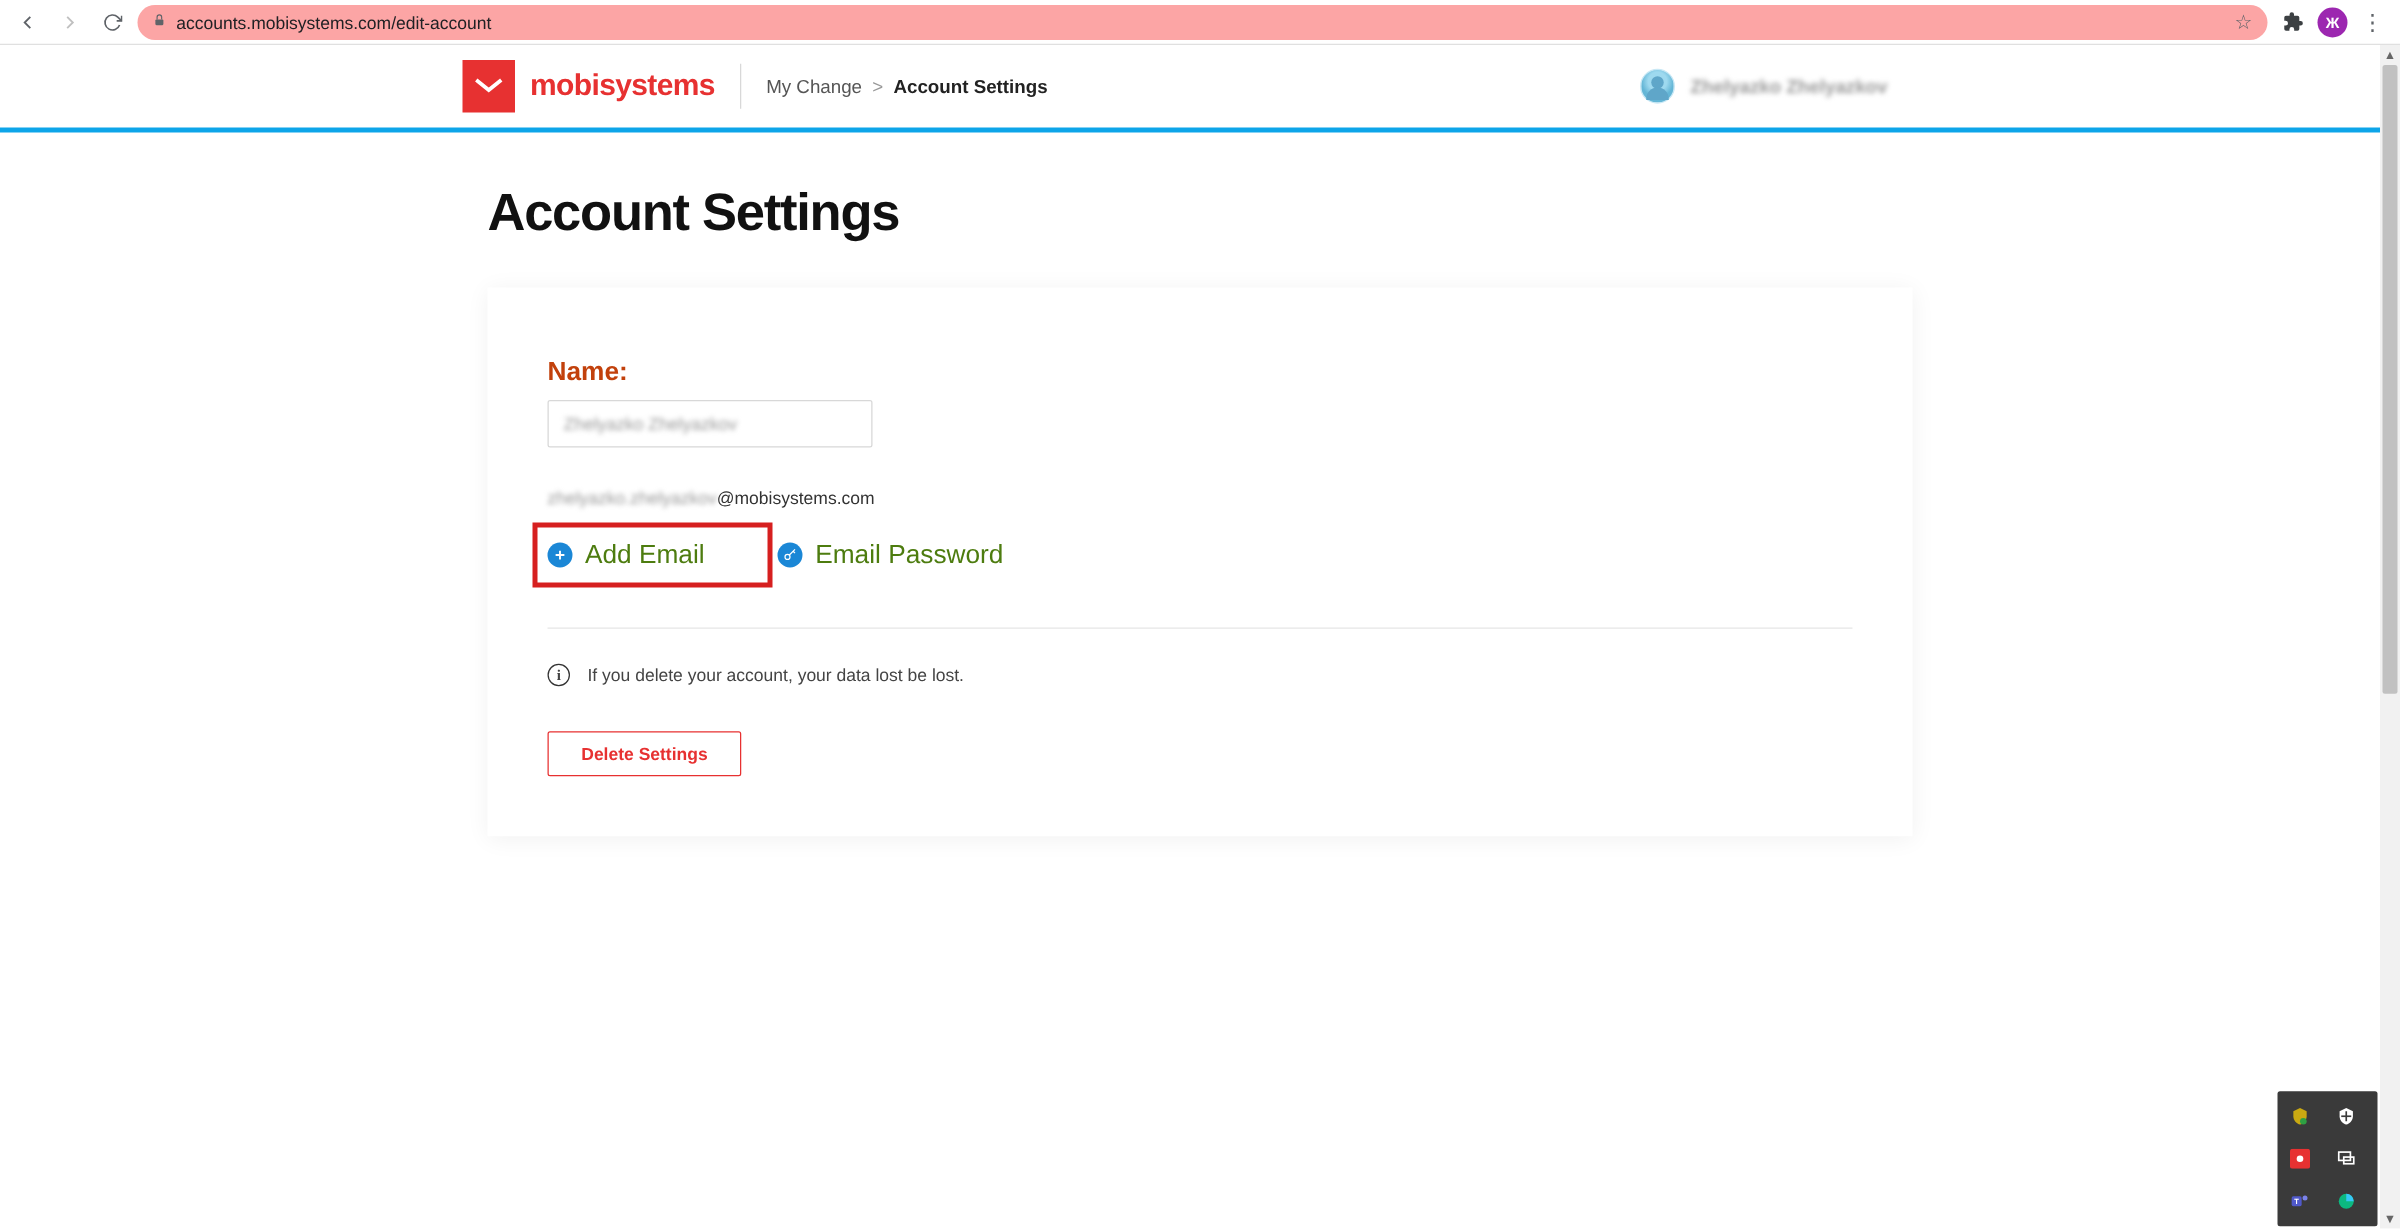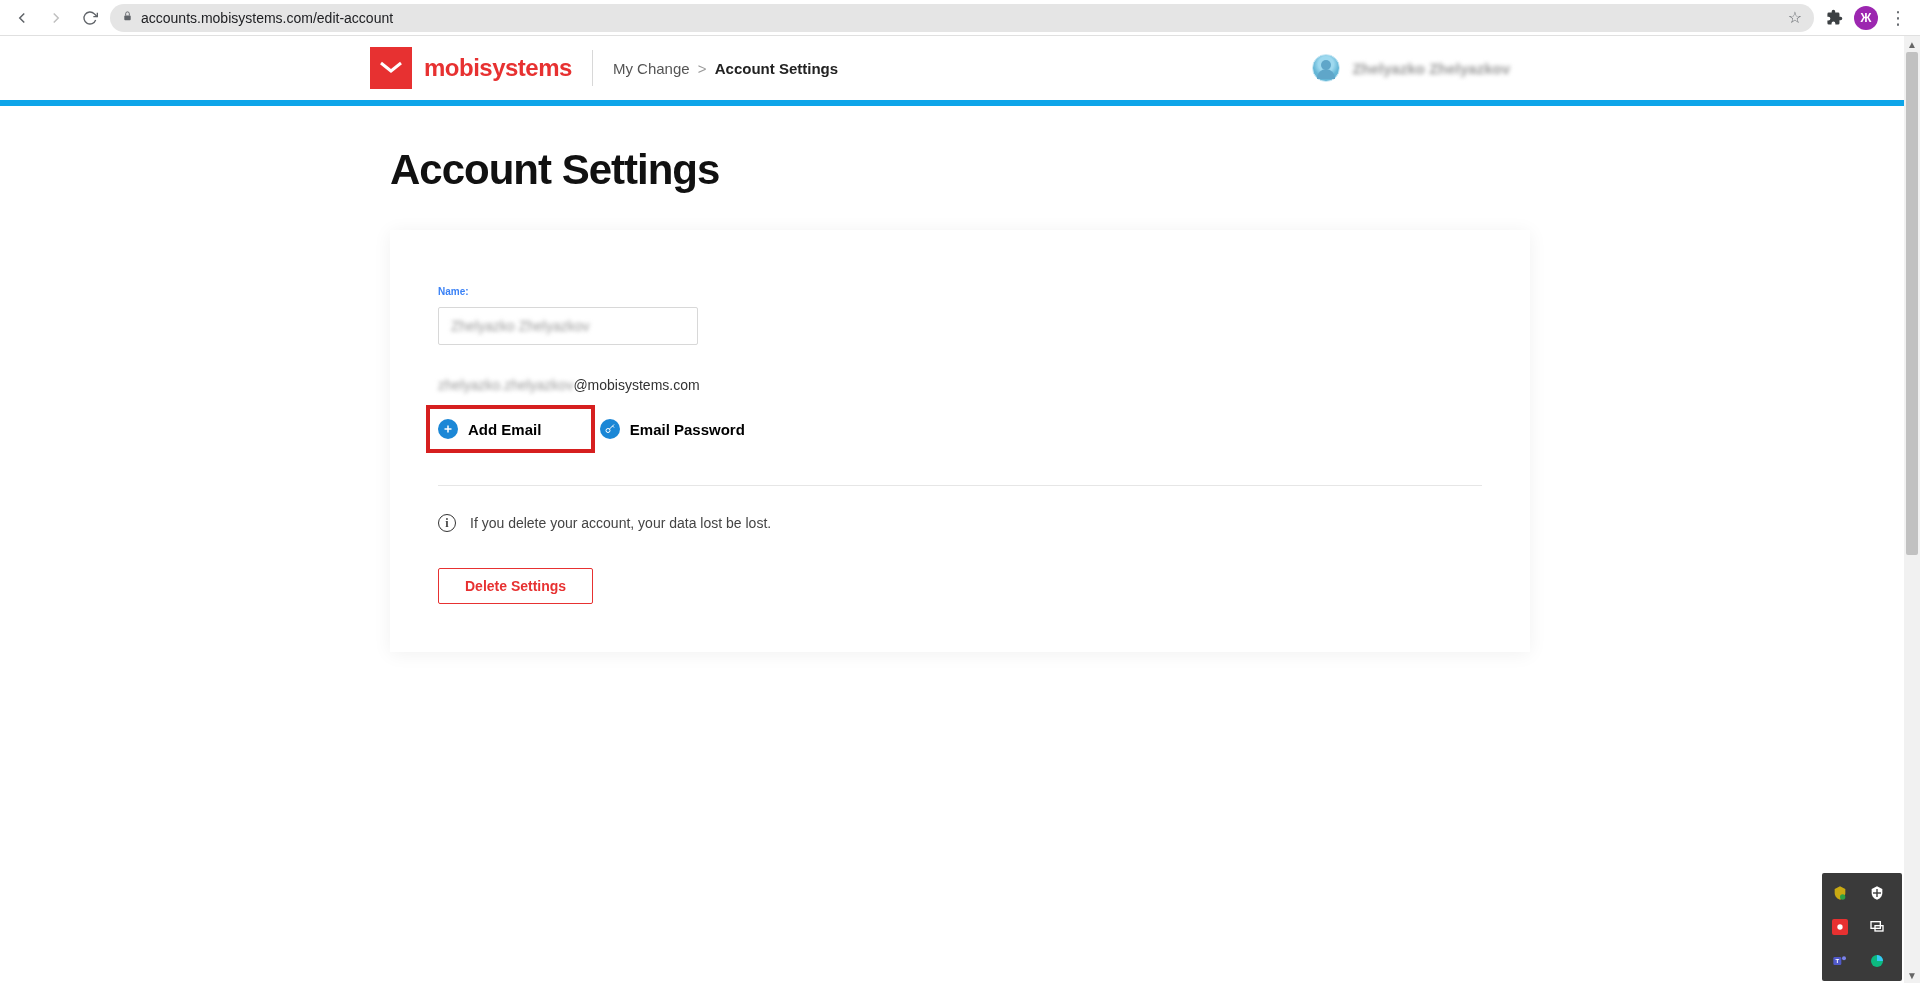--- a/index.html
+++ b/index.html
@@ -23,21 +23,21 @@
   }
   .nav-arrow.disabled { color: #c0c0c0; }
   .reload-btn {
     width: 28px; height: 28px;
     display: flex; align-items: center; justify-content: center;
     color: #5f6368; font-size: 16px;
   }
   .omnibox {
     flex: 1;
     height: 28px;
-    background: #e5e5e5;
+    background: #fca5a5;
     border-radius: 14px;
     display: flex;
     align-items: center;
     padding: 0 12px;
     gap: 8px;
     color: #5f6368;
     font-size: 14px;
     justify-content: center;
   }
   .omnibox .lock { font-size: 12px; color: #5f6368; }
@@ -61,21 +61,21 @@
   }
 
   
   .page {
     height: calc(983px - 36px);
     overflow-y: auto;
     position: relative;
   }
   .app-header {
     height: 70px;
-    border-bottom: 6px solid #0ea5e9;
+    border-bottom: 4px solid #0ea5e9;
     display: flex;
     align-items: center;
     padding: 0 40px 0 0;
     justify-content: flex-end;
   }
   .header-inner {
     width: 1140px;
     margin: 0 auto;
     display: flex;
     align-items: center;
@@ -153,21 +153,21 @@
     letter-spacing: -1px;
     margin-bottom: 36px;
   }
   .card {
     background: #fff;
     box-shadow: 0 2px 18px rgba(0,0,0,.06);
     padding: 56px 48px 48px;
   }
   .field-group { margin-bottom: 24px; }
   .label {
-    font-size: 10px; font-weight: 700; color: #3b82f6;
+    font-size: 21px; font-weight: 700; color: #c2410c;
     margin-bottom: 10px;
   }
   .name-input {
     width: 260px;
     height: 38px;
     border: 1px solid #d8d8d8;
     border-radius: 2px;
     padding: 0 12px;
     font-size: 14px;
     color: #999;
@@ -195,21 +195,21 @@
   }
   .circle-icon {
     width: 20px; height: 20px;
     border-radius: 50%;
     background: #1b87d6;
     display: flex; align-items: center; justify-content: center;
     color: #fff; font-weight: 700; font-size: 14px;
   }
   .circle-icon svg { width: 12px; height: 12px; }
   .action-link {
-    color: #000000; font-weight: 700; font-size: 15px;
+    color: #4d7c0f; font-weight: 400; font-size: 21px;
   }
   .change-pw-row { margin-top: 18px; }
 
   .divider { border: 0; border-top: 1px solid #e6e6e6; margin: 32px 0 28px; }
 
   .info-row {
     display: flex; align-items: center; gap: 14px;
     font-size: 14px; color: #444;
   }
   .info-icon {

